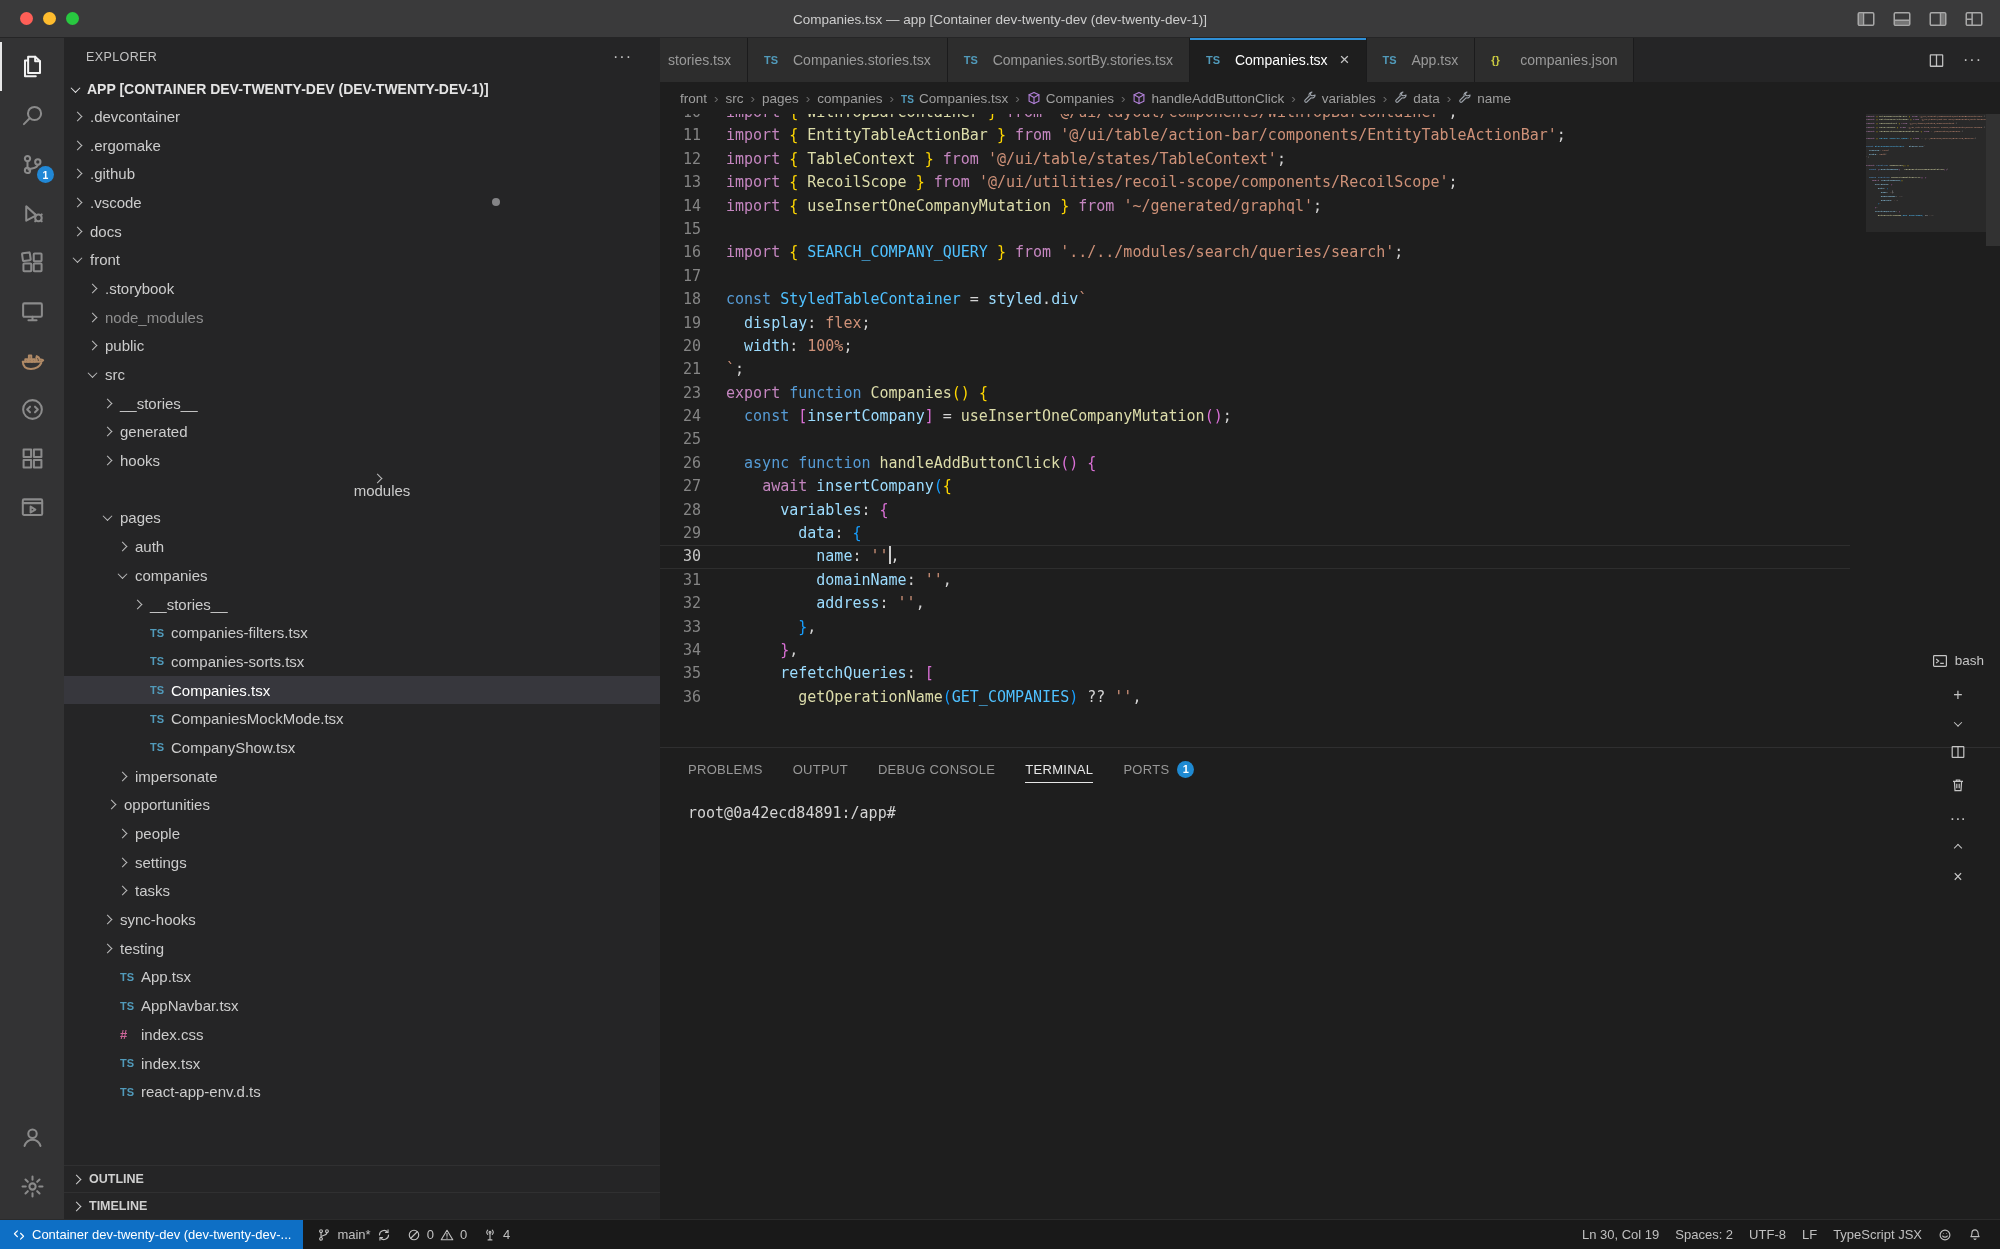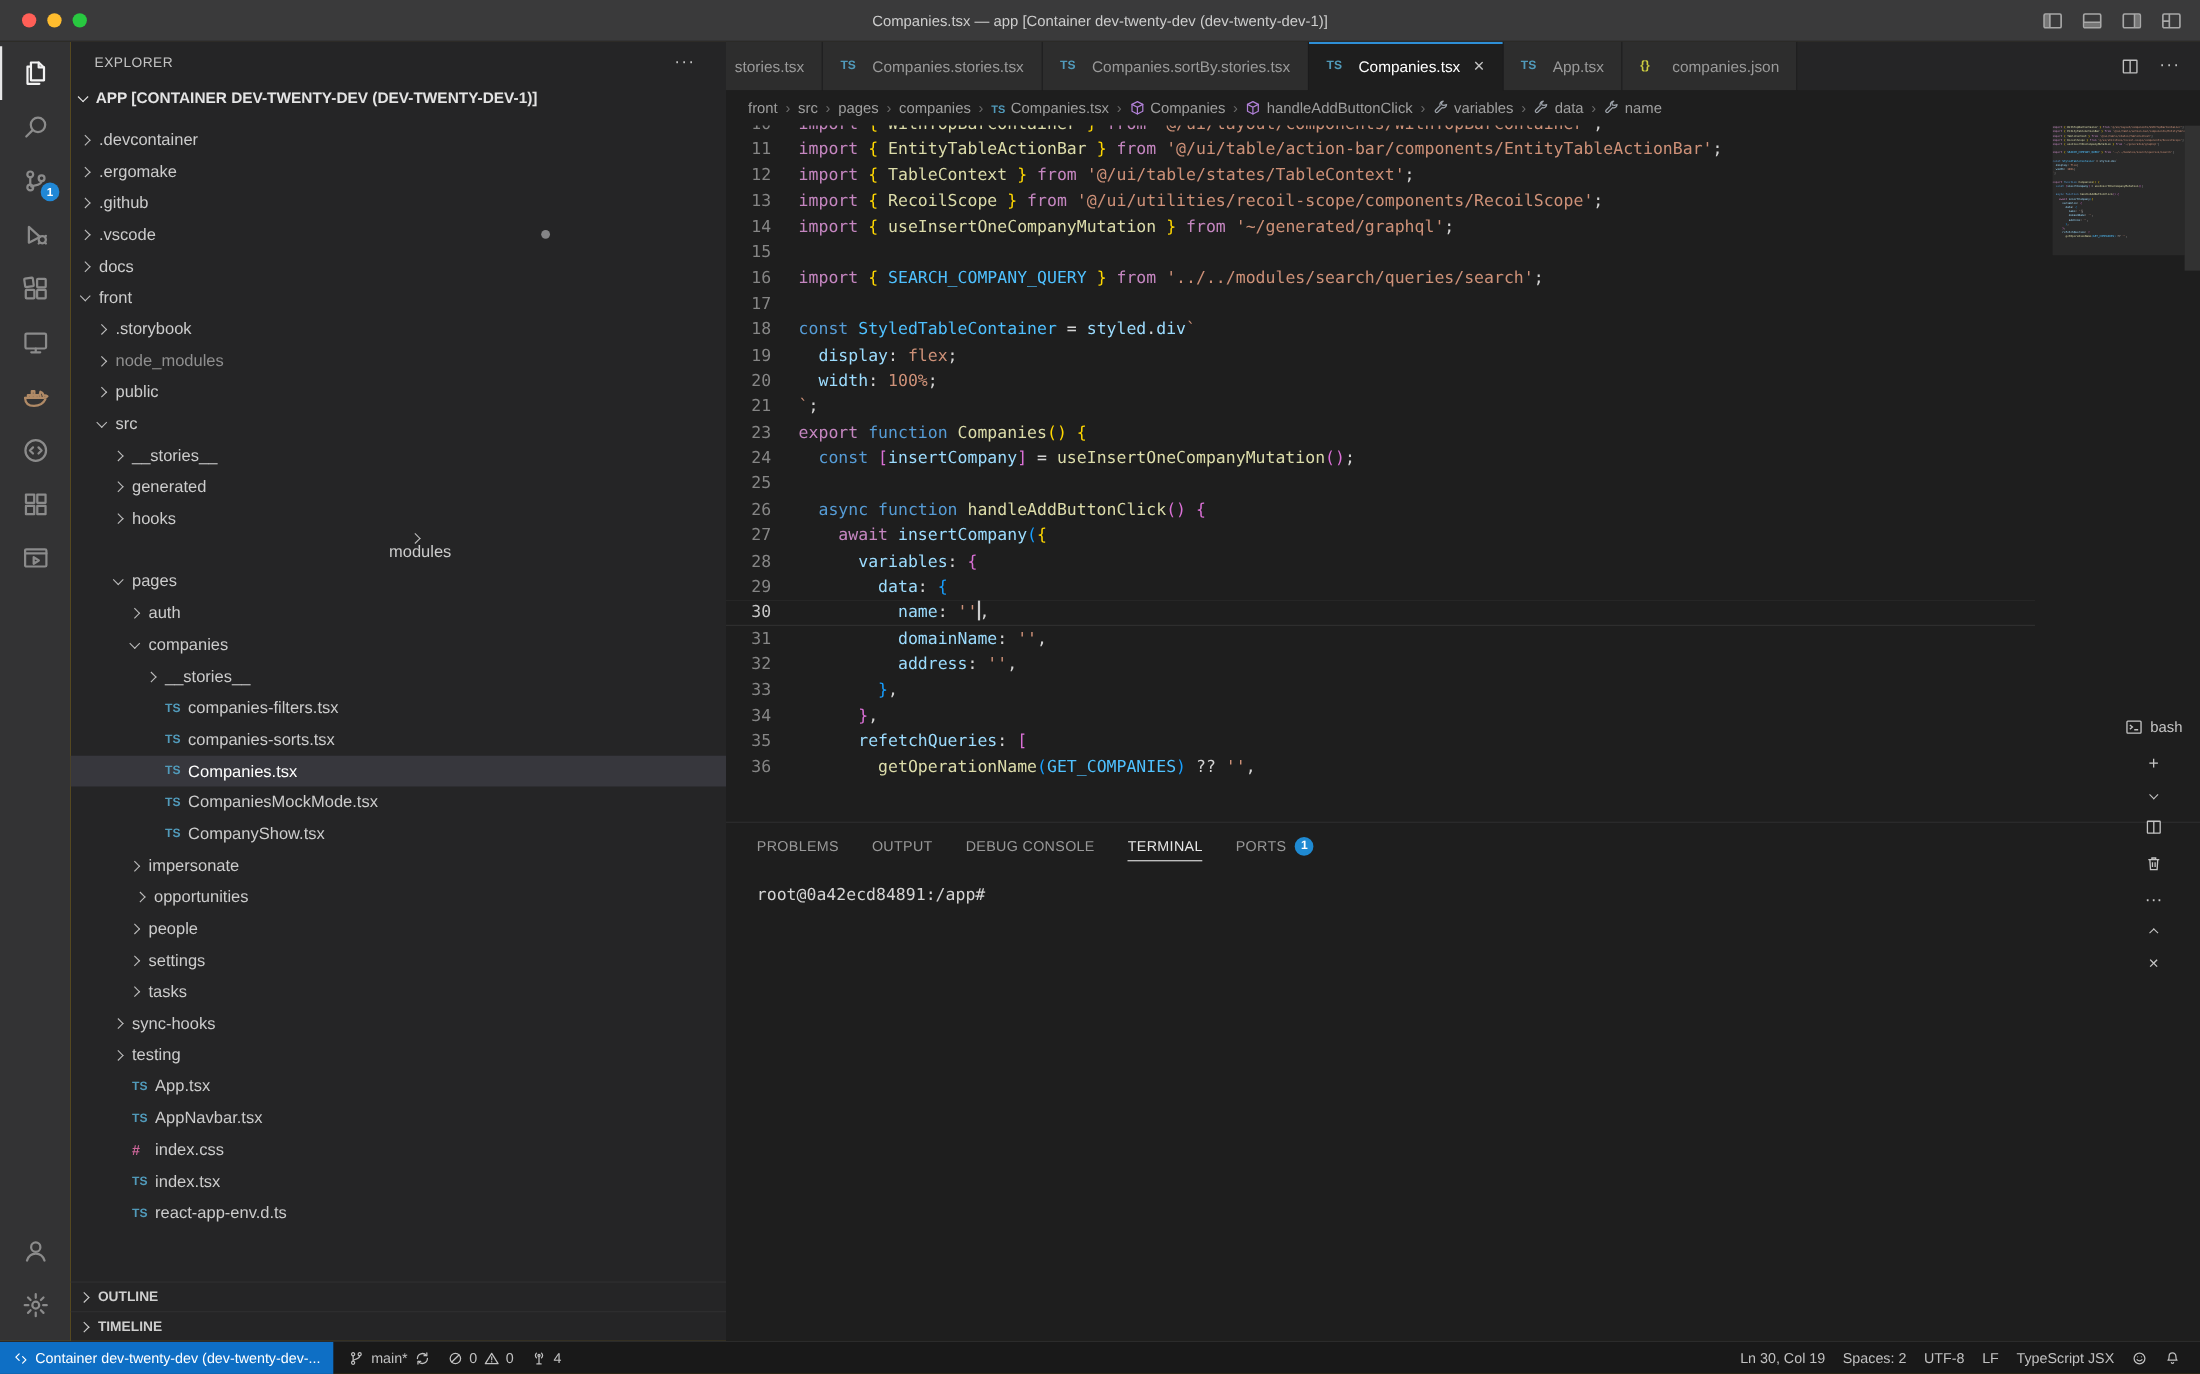--- a/index.html
+++ b/index.html
@@ -303,21 +303,21 @@
     <div class="sidebar">
       <div class="sidebar-header">
         <span>EXPLORER</span>
         <span class="more-dots">···</span>
       </div>
       <div class="section-header">
         <span class="chev down"></span>
         <span>APP [CONTAINER DEV-TWENTY-DEV (DEV-TWENTY-DEV-1)]</span>
       </div>
       <div class="tree" id="file-tree">
-          <div class="tree-row" style="padding-left: 10px; margin-top: 11px;">
+          <div class="tree-row" style="padding-left: 10px;">
             <span class="chev right"></span>
             <span class="tree-label">.devcontainer</span>
           </div>
           <div class="tree-row" style="padding-left: 10px;">
             <span class="chev right"></span>
             <span class="tree-label">.ergomake</span>
           </div>
           <div class="tree-row" style="padding-left: 10px;">
             <span class="chev right"></span>
             <span class="tree-label">.github</span>
@@ -415,21 +415,21 @@
             <span class="chev-space"></span>
             <span class="fic">
               <span class="ficon ts">TS</span>
             </span>
             <span class="tree-label">CompanyShow.tsx</span>
           </div>
           <div class="tree-row" style="padding-left: 55px;">
             <span class="chev right"></span>
             <span class="tree-label">impersonate</span>
           </div>
-          <div class="tree-row" style="padding-left: 60px;">
+          <div class="tree-row" style="padding-left: 44px;">
             <span class="chev right"></span>
             <span class="tree-label">opportunities</span>
           </div>
           <div class="tree-row" style="padding-left: 55px;">
             <span class="chev right"></span>
             <span class="tree-label">people</span>
           </div>
           <div class="tree-row" style="padding-left: 55px;">
             <span class="chev right"></span>
             <span class="tree-label">settings</span>

